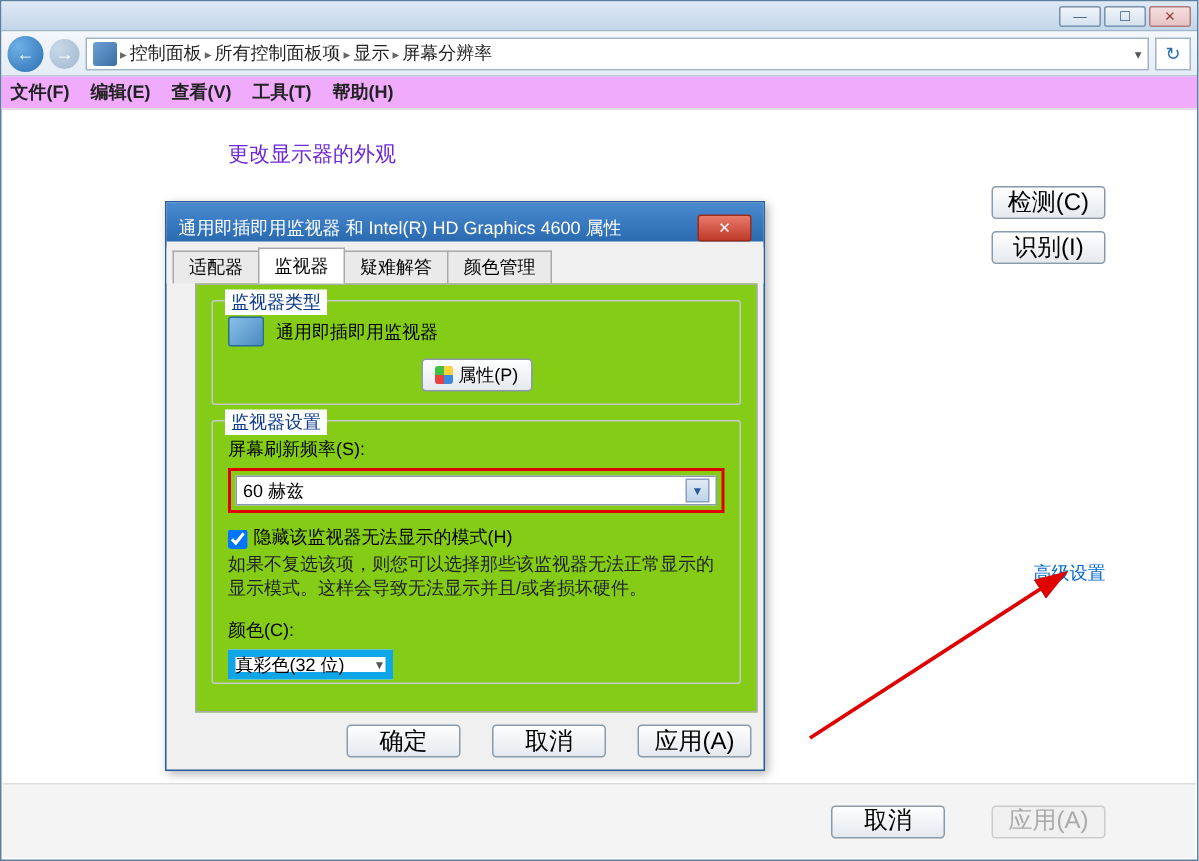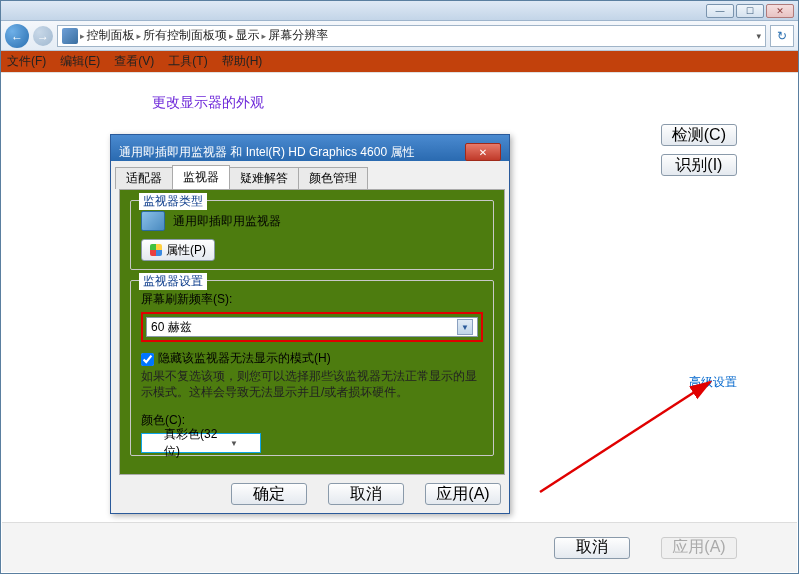--- a/index.html
+++ b/index.html
@@ -14,21 +14,21 @@
   .nav-bar { height: 30px; background: linear-gradient(to bottom, #f4f7fb, #e4ecf5); border-bottom: 1px solid #b8c8d8; display: flex; align-items: center; padding: 0 4px; gap: 4px; }
   .nav-back, .nav-fwd { width: 24px; height: 24px; border-radius: 50%; background: radial-gradient(circle at 30% 30%, #6fb0e8, #2a6fb0); display: flex; align-items: center; justify-content: center; color: #fff; font-size: 12px; }
   .nav-fwd { background: radial-gradient(circle at 30% 30%, #c8d8e8, #a0b8d0); width: 20px; height: 20px; }
   .breadcrumb { flex: 1; height: 22px; border: 1px solid #a0b4c8; background: #fff; display: flex; align-items: center; padding: 0 4px; font-size: 12px; color: #222; gap: 2px; }
   .bc-icon { width: 16px; height: 16px; background: linear-gradient(135deg, #6fa0d8, #3a6fa0); border-radius: 2px; }
   .bc-sep { color: #666; font-size: 9px; }
   .refresh-box { width: 24px; height: 22px; border: 1px solid #a0b4c8; background: #fff; display: flex; align-items: center; justify-content: center; color: #2a6fb0; font-size: 12px; }
   .search-box { width: 230px; height: 22px; border: 1px solid #a0b4c8; background: #fff; display: flex; align-items: center; padding: 0 4px; font-size: 12px; color: #888; font-style: italic; }
   .search-box .mag { margin-left: auto; color: #2a6fb0; font-style: normal; }
 
-  .menu-bar { height: 22px; background: #c2410c; border-bottom: 1px solid #e0e0e0; display: flex; align-items: center; padding: 0 6px; gap: 14px; font-size: 12px; color: #222; }
+  .menu-bar { height: 22px; background: #f0abfc; border-bottom: 1px solid #e0e0e0; display: flex; align-items: center; padding: 0 6px; gap: 14px; font-size: 12px; color: #222; font-weight: bold; }
 
   .content { position: absolute; left: 1px; right: 1px; top: 73px; bottom: 1px; background: #fff; padding: 20px 30px; }
   .content-title { color: #6d28d9; font-size: 14px; margin-bottom: 12px; margin-left: 120px; }
 
   .side-buttons { position: absolute; right: 60px; top: 50px; display: flex; flex-direction: column; gap: 8px; }
   .win7-btn { min-width: 76px; height: 22px; border: 1px solid #8a9aaa; border-radius: 3px; background: linear-gradient(to bottom, #fefefe, #e4e9ef); font-size: 16px; padding: 0 10px; display: flex; align-items: center; justify-content: center; cursor: pointer; margin-left: 21px; }
 
   .adv-link { position: absolute; right: 60px; top: 300px; color: #0066cc; font-size: 12px; cursor: pointer; }
 
   .bottom-area { position: absolute; left: 0; right: 0; bottom: 0; height: 50px; border-top: 1px solid #ddd; background: #f4f4f4; display: flex; justify-content: flex-end; align-items: center; gap: 10px; padding-right: 60px; }
@@ -36,39 +36,39 @@
 
   
   .dialog { position: absolute; left: 110px; top: 134px; width: 400px; height: 380px; border: 1px solid #2a5a9a; background: #f0f0f0; box-shadow: 2px 2px 6px rgba(0,0,0,0.3); }
   .dlg-title { height: 26px; background: linear-gradient(to bottom, #4a8ad0, #2a6ab0); color: #fff; font-size: 12px; display: flex; align-items: flex-end; padding: 0 8px; }
   .dlg-close { margin-left: auto; width: 36px; height: 18px; background: linear-gradient(to bottom, #e87a6a, #c03a2a); border: 1px solid #a02a1a; border-radius: 2px; display: flex; align-items: center; justify-content: center; color: #fff; font-size: 10px; }
 
   .tab-strip { height: 24px; display: flex; align-items: flex-end; padding: 0 4px; background: #f0f0f0; margin-top: 4px; }
   .tab { height: 22px; padding: 0 10px; font-size: 12px; border: 1px solid #aaa; border-bottom: none; background: #eaeaea; display: flex; align-items: center; margin-right: -1px; cursor: pointer; }
   .tab.active { background: #fff; height: 24px; position: relative; z-index: 2; }
 
-  .tab-page { border: 1px solid #aaa; background: #4d7c0f; margin: 0 4px 4px 8px; height: 286px; padding: 10px; position: relative; }
+  .tab-page { border: 1px solid #aaa; background: #84cc16; margin: 0 4px 4px 19px; height: 286px; padding: 10px; position: relative; }
 
   .groupbox { border: 1px solid #c8c8c8; border-radius: 2px; padding: 10px 10px 8px 10px; margin-bottom: 10px; position: relative; }
   .groupbox-title { position: absolute; top: -8px; left: 8px; background: #fff; padding: 0 4px; font-size: 12px; color: #0a3a8a; }
 
   .monitor-row { display: flex; align-items: center; gap: 8px; font-size: 12px; }
   .monitor-icon { width: 24px; height: 20px; background: linear-gradient(135deg, #8ac0e8, #4a8ac0); border: 1px solid #2a6aa0; border-radius: 2px; }
 
-  .props-btn-row { display: flex; justify-content: flex-start; margin-top: 8px; }
+  .props-btn-row { display: flex; justify-content: center; margin-top: 8px; }
   .props-btn { height: 22px; border: 1px solid #8a9aaa; border-radius: 3px; background: linear-gradient(to bottom, #fefefe, #e4e9ef); font-size: 12px; padding: 0 8px; display: flex; align-items: center; gap: 4px; cursor: pointer; }
   .shield { width: 12px; height: 12px; background: conic-gradient(#ffd040 0 90deg, #3a8ae0 90deg 180deg, #e84040 180deg 270deg, #40c040 270deg 360deg); border-radius: 2px; }
 
   .field-label { font-size: 12px; margin-bottom: 4px; }
 
   .red-outline { border: 2px solid #e00000; padding: 3px; margin-bottom: 8px; }
   .combo { width: 100%; height: 20px; border: 1px solid #8a9aaa; background: #fff; display: flex; align-items: center; padding: 0 4px; font-size: 12px; cursor: pointer; }
   .combo .arrow { margin-left: auto; width: 16px; height: 16px; border: 1px solid #8aa0c0; background: linear-gradient(to bottom, #e0eaf5, #c0d5ea); display: flex; align-items: center; justify-content: center; font-size: 8px; color: #2a5a9a; }
 
-  .combo-small { width: 120px; height: 20px; border: 1px solid #0ea5e9; background: #fff; display: flex; align-items: center; padding: 0 22px; font-size: 12px; cursor: pointer; }
+  .combo-small { width: 110px; height: 20px; border: 5px solid #0ea5e9; background: #fff; display: flex; align-items: center; padding: 0 0; font-size: 12px; cursor: pointer; }
   .combo-small .arrow { margin-left: auto; font-size: 8px; color: #555; }
 
   .checkbox-row { display: flex; align-items: center; gap: 4px; font-size: 12px; margin-bottom: 2px; }
   .checkbox-row input { margin-top: 2px; }
   .desc-text { font-size: 12px; color: #222; line-height: 1.3; }
 
   .dlg-buttons { position: absolute; right: 8px; bottom: 8px; display: flex; gap: 0; }
 
   
   .red-arrow { position: absolute; pointer-events: none; }

